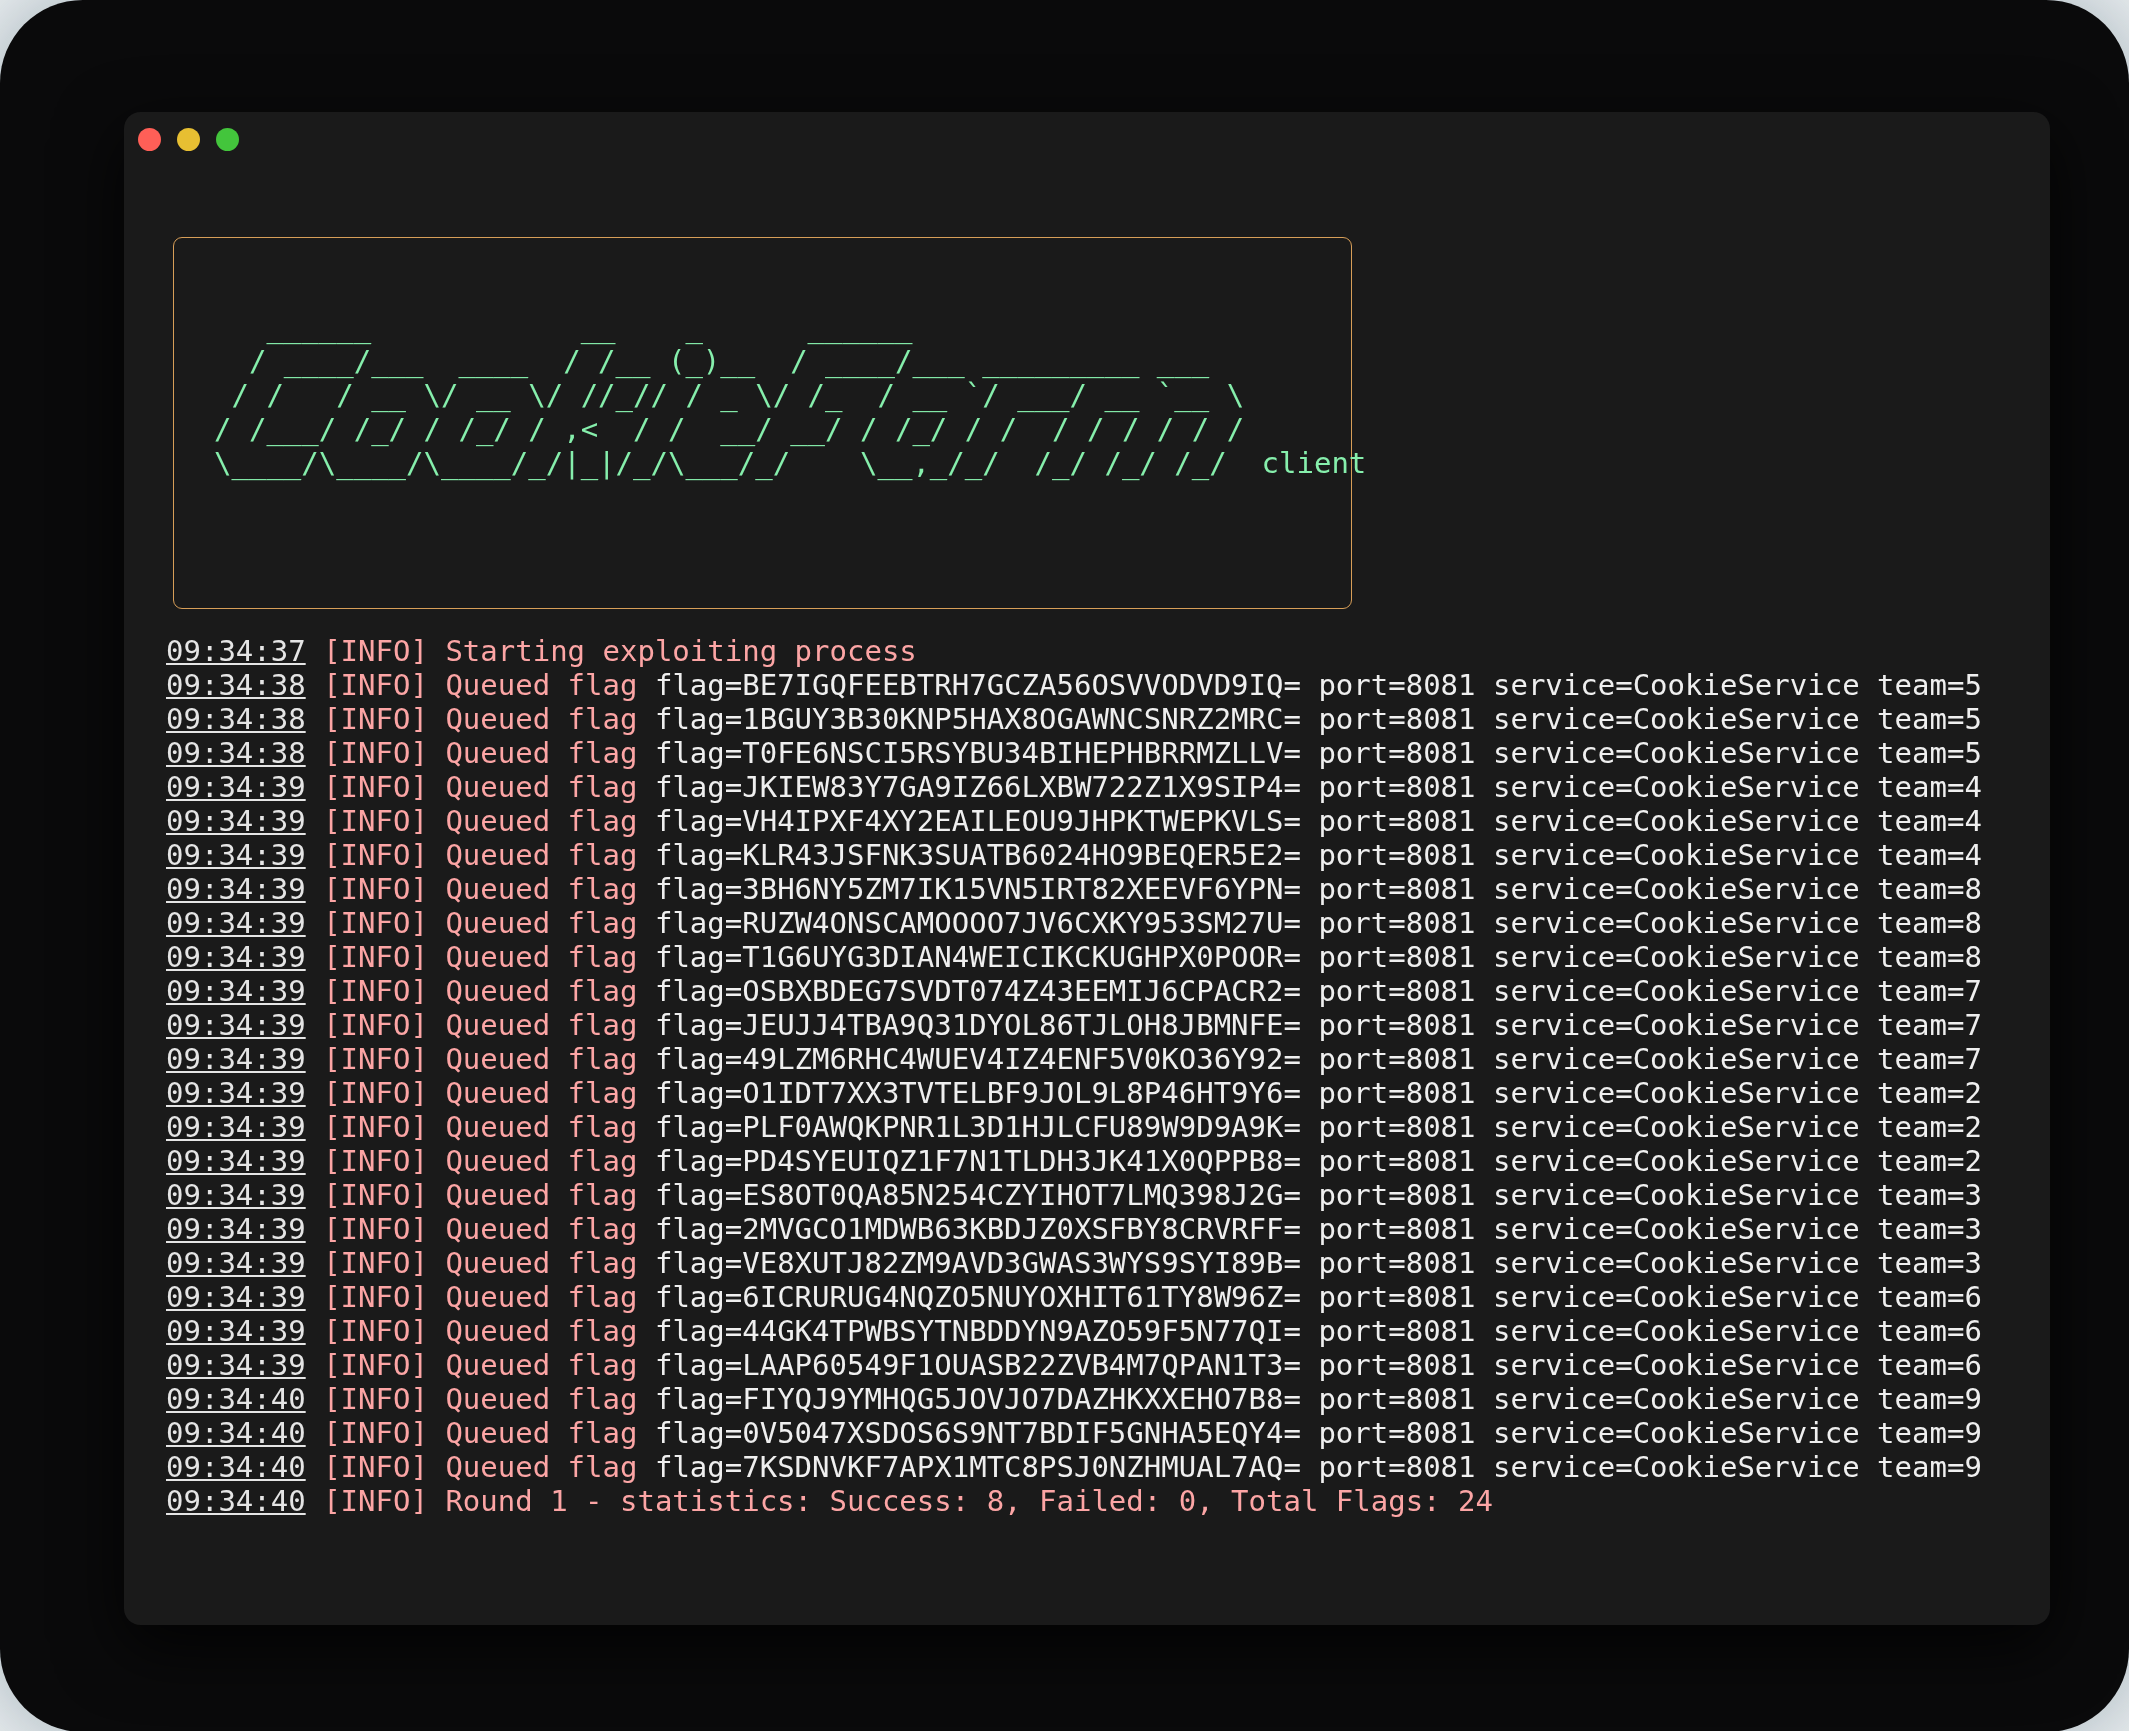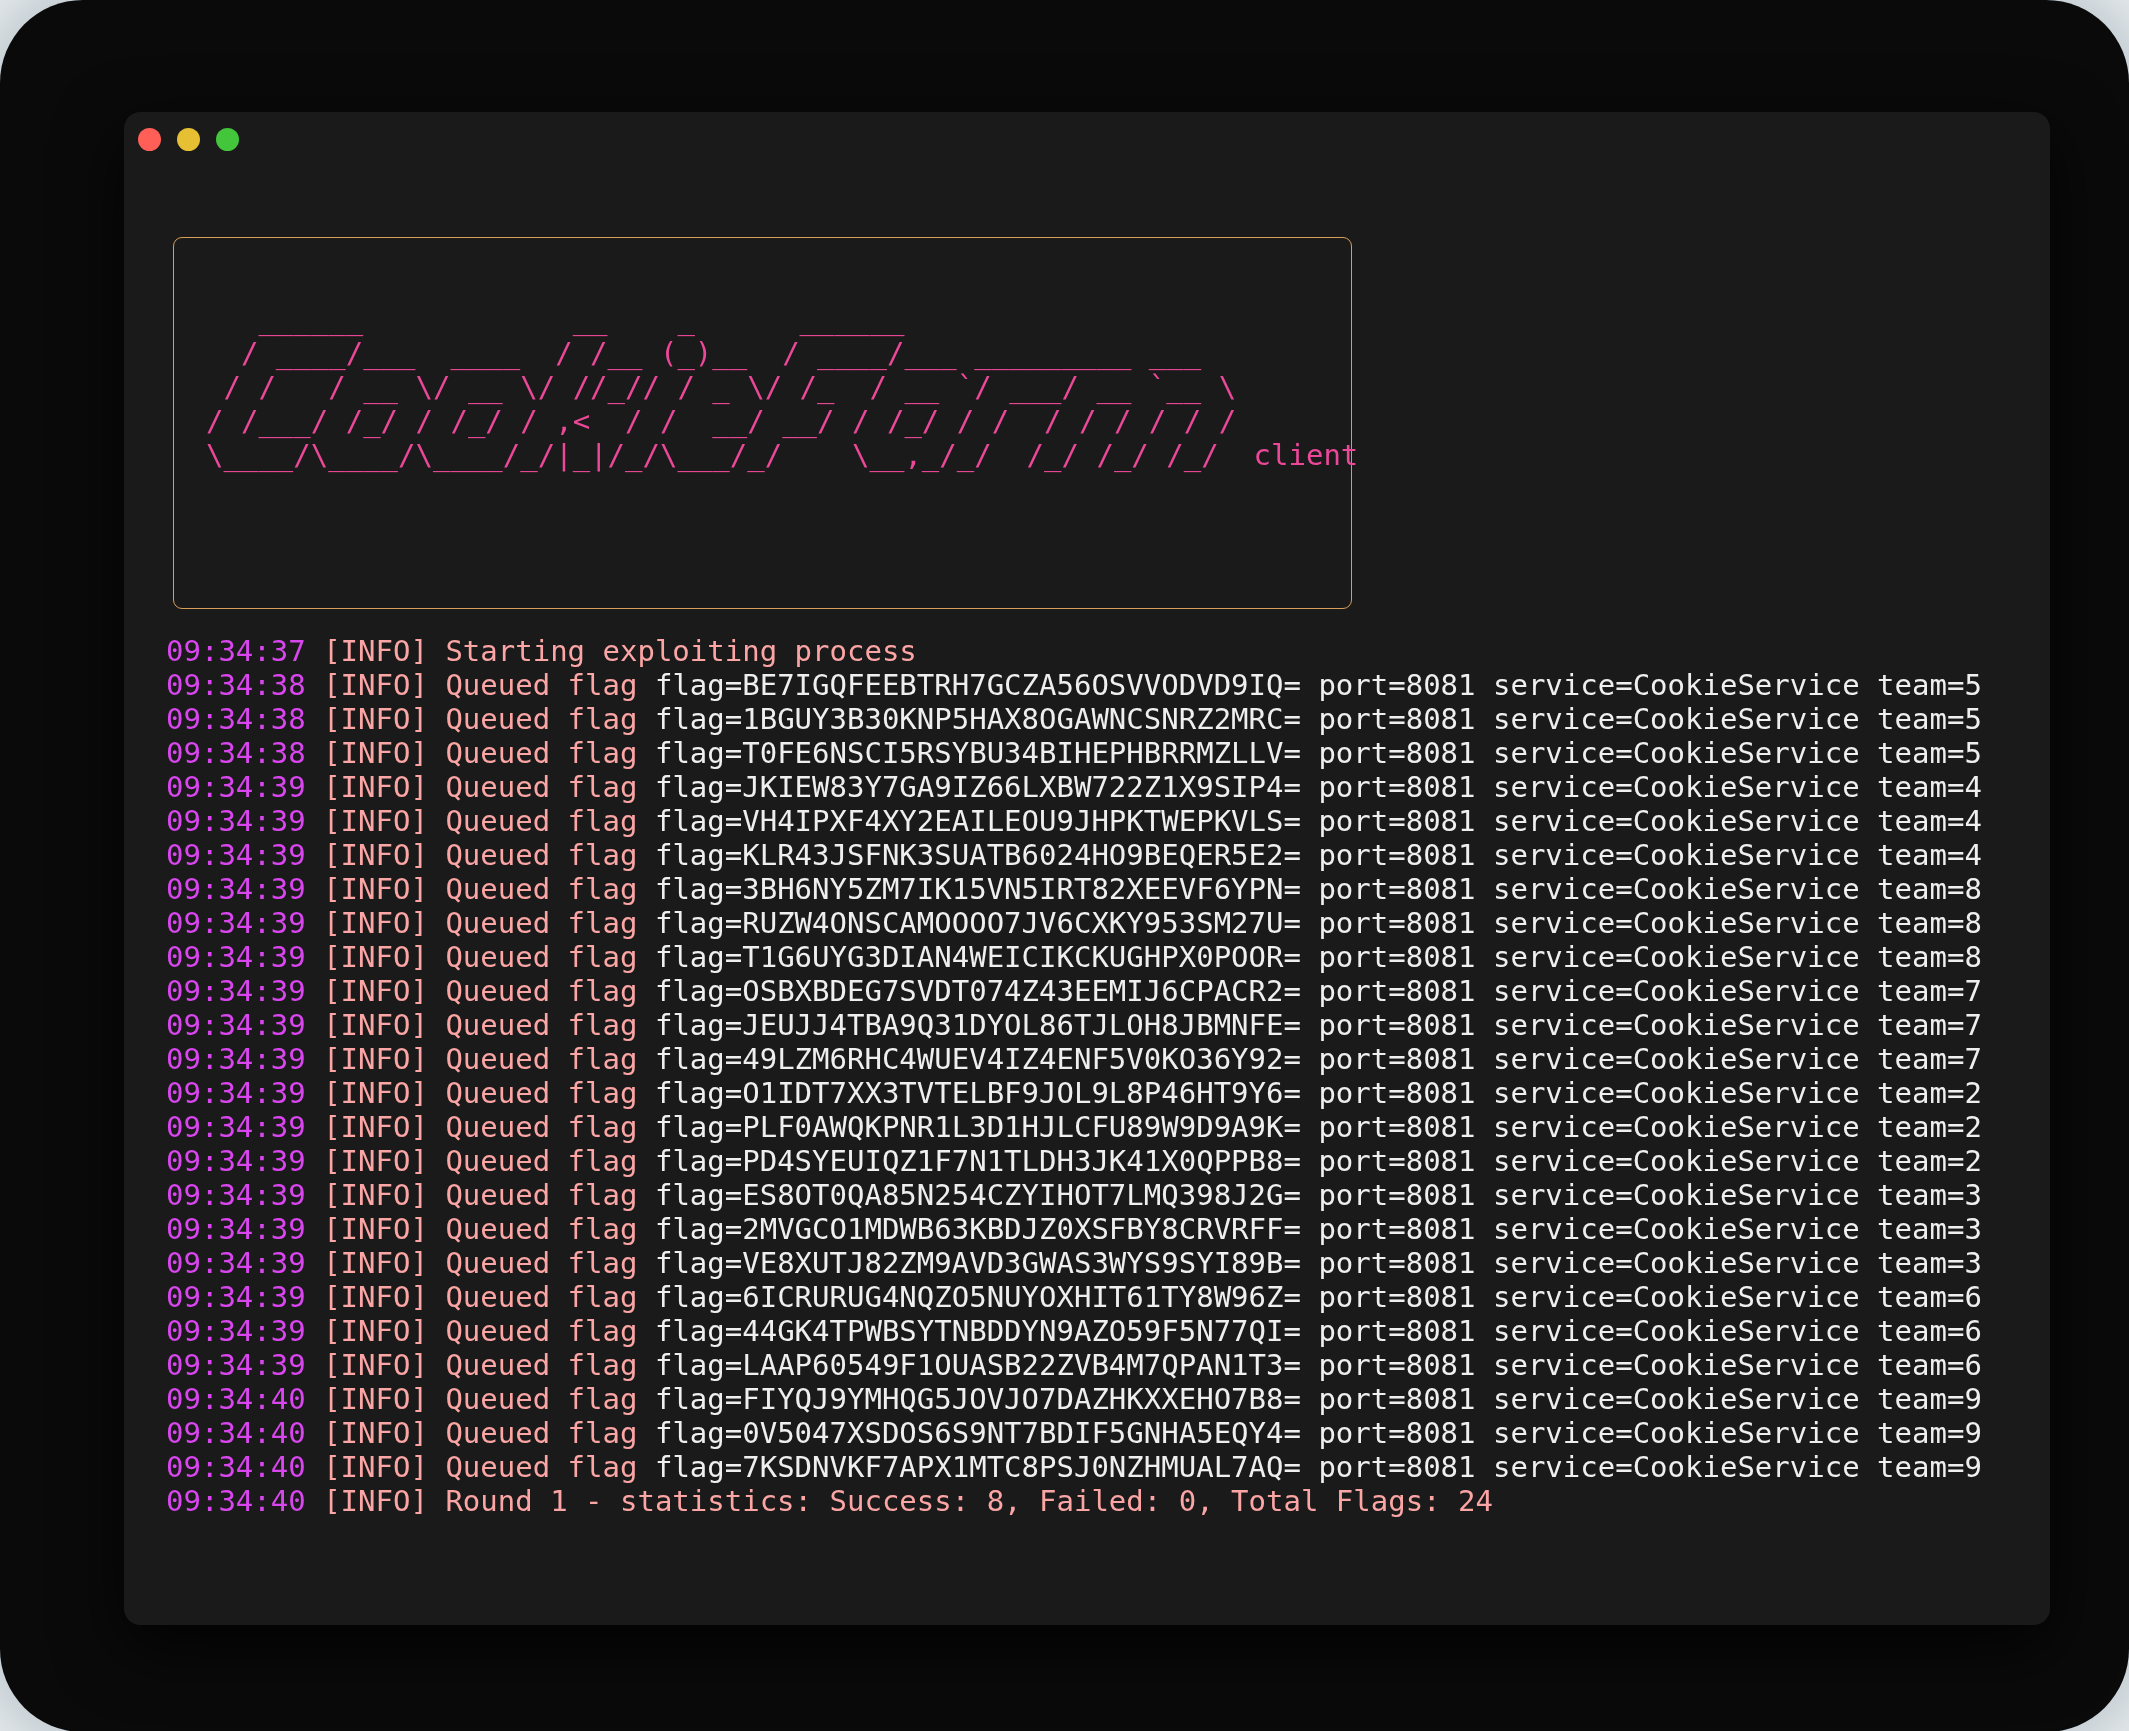--- a/index.html
+++ b/index.html
@@ -37,42 +37,42 @@
   .banner{
     position:absolute;
     left:49px;top:125px;
     width:1179px;height:372px;
     box-sizing:border-box;
     border:1.7px solid #d79e58;
     border-radius:9px;
     color:#d79e58;
   }
   .banner pre{
-    margin:0;
+    margin:8px;
     padding:64px 0 0 32px;
     font-family:"DejaVu Sans Mono", monospace;
     font-size:29px;
     line-height:34px;
-    color:#ec4899;
+    color:#86efac;
   }
   .byline{
     margin:28px 0 0 40px;
     font-size:29px;
     line-height:34px;
     color:#d79e58;
   }
   .log{
     position:absolute;
     left:42px;top:522px;
     white-space:pre;
     font-size:29px;
     line-height:34px;
   }
   .row{white-space:pre;}
-  .ts{color:#d946ef;}
+  .ts{color:#e5e5e5;text-decoration:underline;}
   .cy{color:#fca5a5;}
   .wh{color:#efefef;}
 </style>
 </head>
 <body>
 
 <div class="backdrop">
   <div class="terminal">
 
     <div class="titlebar">

